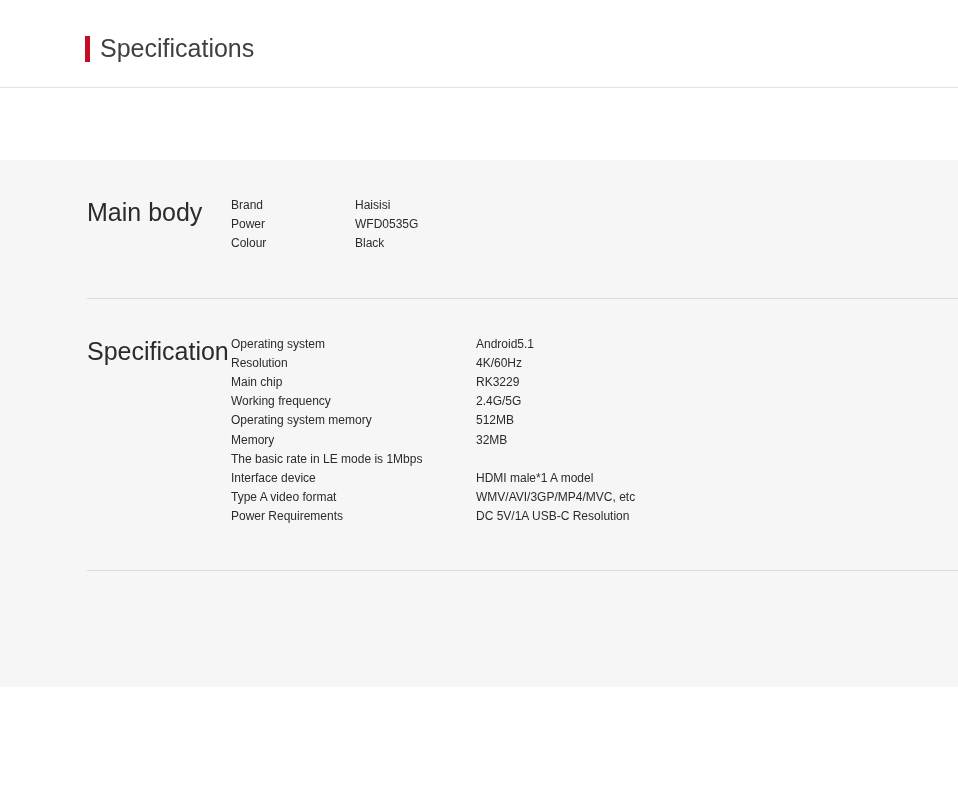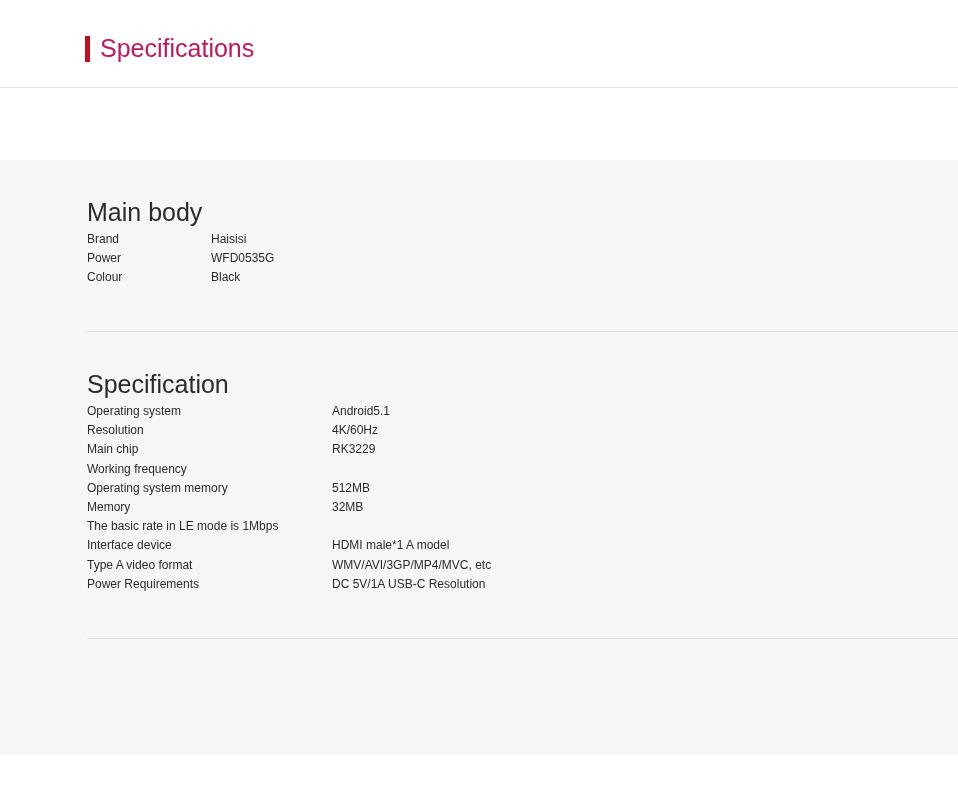--- a/index.html
+++ b/index.html
@@ -18,41 +18,40 @@
   }
   .red-bar {
     width: 5px;
     height: 26px;
     background: #c30d23;
     margin-right: 10px;
   }
   .page-title-text {
     font-size: 25px;
     font-weight: 400;
-    color: #be185d;
+    color: #404040;
   }
   .spacer-top {
     height: 72px;
     background: #ffffff;
   }
   .grey-area {
     background: #f6f6f6;
     padding: 0 0 30px 87px;
   }
   .section {
     border-bottom: 1px solid #dcdcdc;
     padding: 36px 0 44px 0;
   }
   .section:last-of-type {
     border-bottom: none;
     padding-bottom: 8px;
   }
   .section-row {
     display: flex;
-    flex-direction: column;
   }
   .section-title {
     width: 144px;
     font-size: 25px;
     font-weight: 400;
     color: #2b2b2b;
     line-height: 1.35;
     flex-shrink: 0;
   }
   .pairs {
@@ -117,20 +116,21 @@
         <div class="pair">
           <div class="label">Resolution</div>
           <div class="value">4K/60Hz</div>
         </div>
         <div class="pair">
           <div class="label">Main chip</div>
           <div class="value">RK3229</div>
         </div>
         <div class="pair">
           <div class="label">Working frequency</div>
+          <div class="value">2.4G/5G</div>
         </div>
         <div class="pair">
           <div class="label">Operating system memory</div>
           <div class="value">512MB</div>
         </div>
         <div class="pair">
           <div class="label">Memory</div>
           <div class="value">32MB</div>
         </div>
         <div class="pair">

